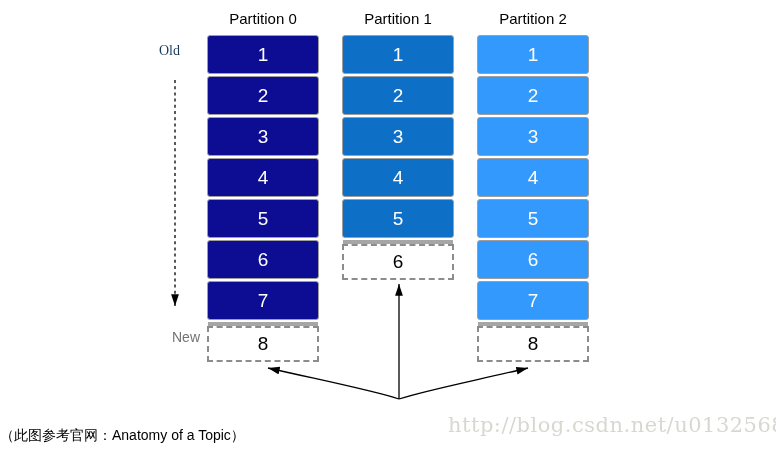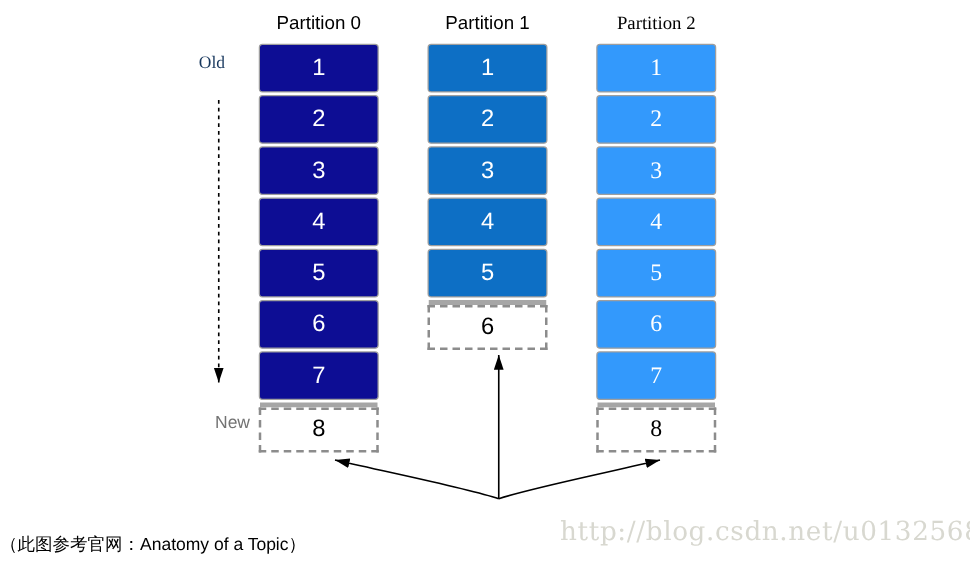--- a/index.html
+++ b/index.html
@@ -1,21 +1,21 @@
 <!DOCTYPE html>
 <html><head>
 <meta charset="utf-8">
 <style>
   html,body{margin:0;padding:0;background:#fff;}
   .canvas{
     position:relative;width:776px;height:453px;background:#ffffff;
     font-family:"Liberation Sans",sans-serif;overflow:hidden;
   }
   .arrows{position:absolute;left:0;top:0;width:776px;height:453px;pointer-events:none;z-index:3;}
-  .col{position:absolute;top:10px;width:96px;z-index:2;}
+  .col{position:absolute;top:10px;width:112px;z-index:2;}
   .col-header{
     text-align:center;font-size:15px;color:#000;height:18px;line-height:18px;margin-bottom:7px;
     white-space:nowrap;
   }
   .cell{
     box-sizing:border-box;height:39px;margin-bottom:2px;border:1px solid #9e9e9e;border-radius:3px;
     background:var(--cell-bg,#0d0d94);color:#fff;font-size:19px;line-height:37px;text-align:center;
   }
   .stack-shadow{height:4px;background:#a6a6a6;margin:0 1px;}
   .pending{
@@ -84,21 +84,21 @@
     <div class="col-header">Partition 1</div>
     <div class="cell">1</div>
     <div class="cell">2</div>
     <div class="cell">3</div>
     <div class="cell">4</div>
     <div class="cell">5</div>
     <div class="stack-shadow"></div>
     <div class="pending">6</div>
   </div>
 
-  <div class="col" style="left: 477px; font-family: Liberation Serif, serif; --cell-bg: #3399fc;">
+  <div class="col" style="left: 477px; --cell-bg: #3399fc;">
     <div class="col-header">Partition 2</div>
     <div class="cell">1</div>
     <div class="cell">2</div>
     <div class="cell">3</div>
     <div class="cell">4</div>
     <div class="cell">5</div>
     <div class="cell">6</div>
     <div class="cell">7</div>
     <div class="stack-shadow"></div>
     <div class="pending">8</div>

